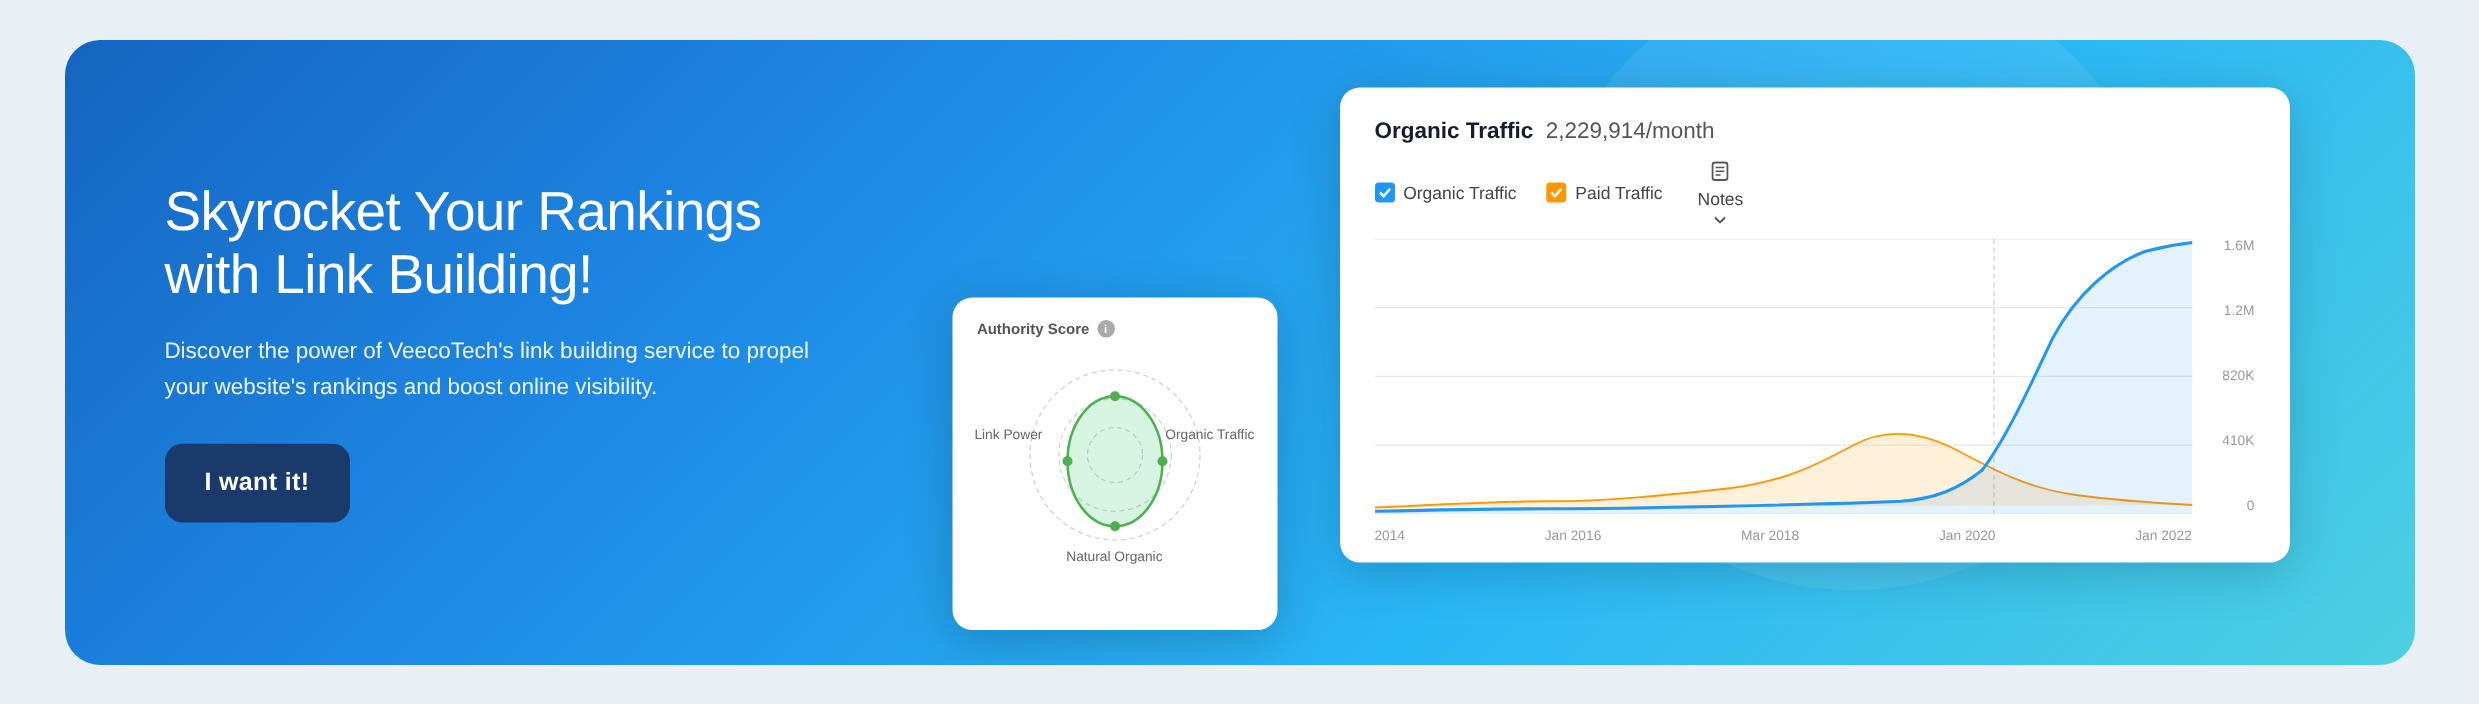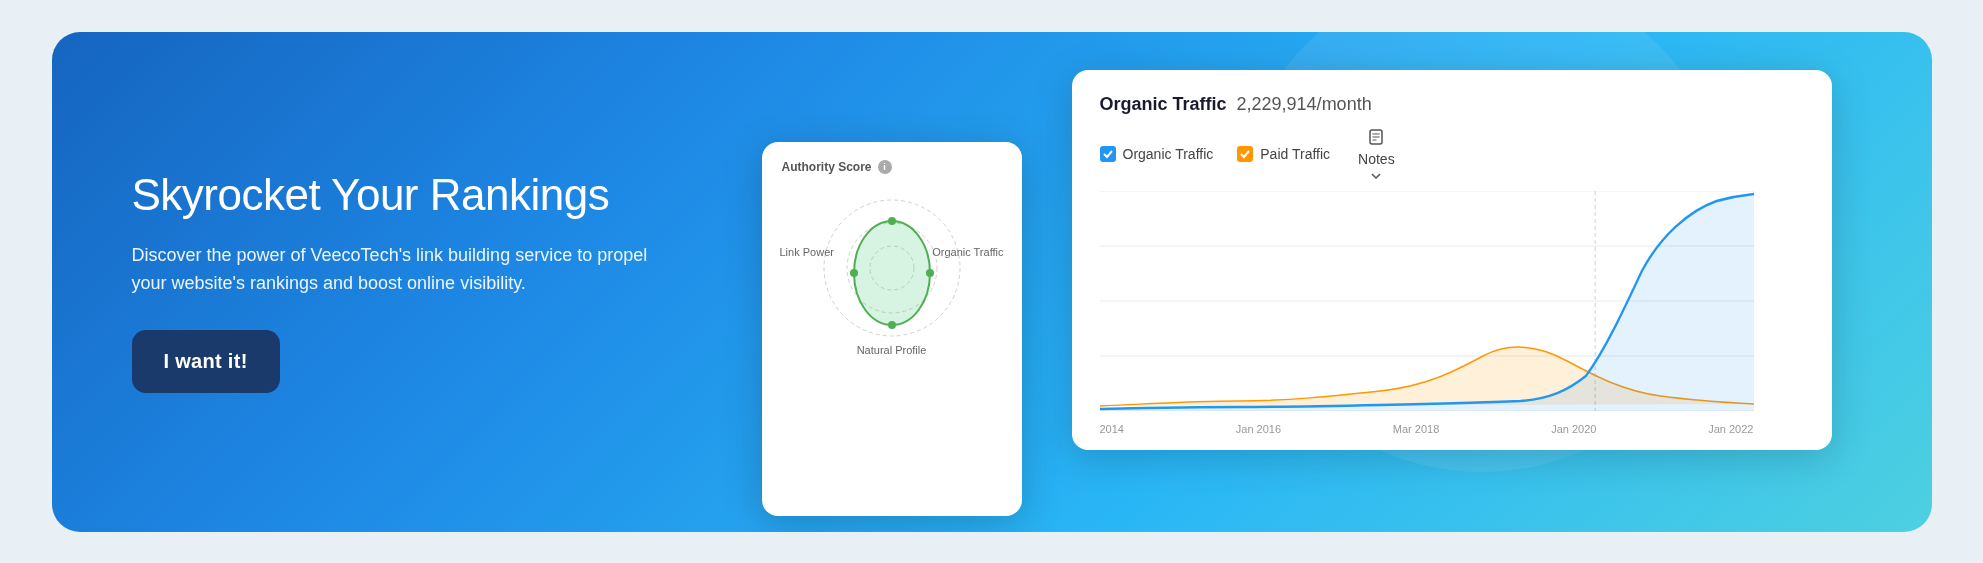--- a/index.html
+++ b/index.html
@@ -166,24 +166,24 @@
       width: calc(100% - 50px);
       display: flex;
       justify-content: space-between;
       font-size: 11px;
       color: #999;
     }
 
     
     .authority-card {
       position: absolute;
-      bottom: 16px;
+      bottom: 28px;
       left: 30px;
       width: 260px;
-      height: 374px;
+      height: 266px;
       background: white;
       border-radius: 16px;
       box-shadow: 0 8px 40px rgba(0,0,0,0.2);
       padding: 18px 20px;
       z-index: 3;
     }
     .authority-header {
       font-size: 12px;
       font-weight: 600;
       color: #555;
@@ -245,20 +245,21 @@
     .label-natural { bottom: 2px; left: 50%; transform: translateX(-50%); }
   </style>
 </head>
 <body>
 
 <div class="banner">
 
   <div class="left-content">
     <h1 class="headline">
       <span>Skyrocket Your Rankings</span><br>
+      <span>with Link Building!</span>
     </h1>
     <p class="subtext">Discover the power of VeecoTech's link building service to propel your website's rankings and boost online visibility.</p>
     <button class="cta-button">I want it!</button>
   </div>
 
   <div class="right-content">
 
     <div class="traffic-card">
       <div class="traffic-card-header">
         <span class="traffic-title">Organic Traffic</span>
@@ -305,20 +306,27 @@
           <line x1="0" y1="220" x2="700" y2="220" stroke="#e8e8e8" stroke-width="1"></line>
 
           <line x1="530" y1="0" x2="530" y2="220" stroke="#ccc" stroke-width="1" stroke-dasharray="4,3"></line>
 
           <path d="M0,215 C50,213 100,210 150,210 C200,210 250,205 300,200 C350,195 380,180 410,165 C440,150 470,155 500,170 C530,185 560,200 600,205 C640,210 680,212 700,213 Z" fill="rgba(255,152,0,0.15)" stroke="none"></path>
           <path d="M0,215 C50,213 100,210 150,210 C200,210 250,205 300,200 C350,195 380,180 410,165 C440,150 470,155 500,170 C530,185 560,200 600,205 C640,210 680,212 700,213" fill="none" stroke="#ff9800" stroke-width="1.5"></path>
 
           <path d="M0,218 C50,217 100,216 150,216 C200,216 250,215 300,214 C350,213 400,212 450,210 C480,208 500,200 520,185 C540,160 560,120 580,80 C600,45 630,20 660,10 C680,5 700,3 700,3 L700,220 L0,220 Z" fill="rgba(33,150,243,0.12)" stroke="none"></path>
           <path d="M0,218 C50,217 100,216 150,216 C200,216 250,215 300,214 C350,213 400,212 450,210 C480,208 500,200 520,185 C540,160 560,120 580,80 C600,45 630,20 660,10 C680,5 700,3 700,3" fill="none" stroke="#2196f3" stroke-width="2.5"></path>
         </svg>
+        <div class="y-axis-labels">
+          <span>1.6M</span>
+          <span>1.2M</span>
+          <span>820K</span>
+          <span>410K</span>
+          <span>0</span>
+        </div>
         <div class="x-axis-labels">
           <span>2014</span>
           <span>Jan 2016</span>
           <span>Mar 2018</span>
           <span>Jan 2020</span>
           <span>Jan 2022</span>
         </div>
       </div>
     </div>
 
@@ -340,19 +348,19 @@
           <ellipse cx="0" cy="5" rx="38" ry="52" fill="rgba(72,200,120,0.22)" stroke="#4caf50" stroke-width="2"></ellipse>
 
           <circle cx="0" cy="-47" r="4" fill="#4caf50"></circle>
           <circle cx="0" cy="57" r="4" fill="#4caf50"></circle>
           <circle cx="-38" cy="5" r="4" fill="#4caf50"></circle>
           <circle cx="38" cy="5" r="4" fill="#4caf50"></circle>
         </svg>
         <div class="radar-labels">
           <span class="radar-label label-link-power">Link Power</span>
           <span class="radar-label label-organic">Organic Traffic</span>
-          <span class="radar-label label-natural">Natural Profile</span>
+          <span class="radar-label label-natural">Natural Organic</span>
         </div>
       </div>
     </div>
 
   </div>
 </div>
 
 </body></html>

